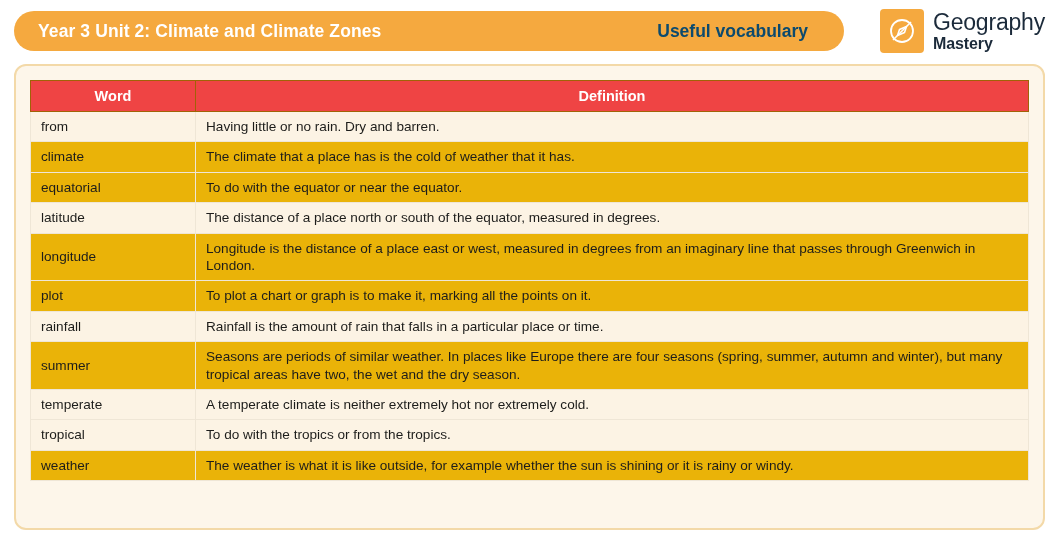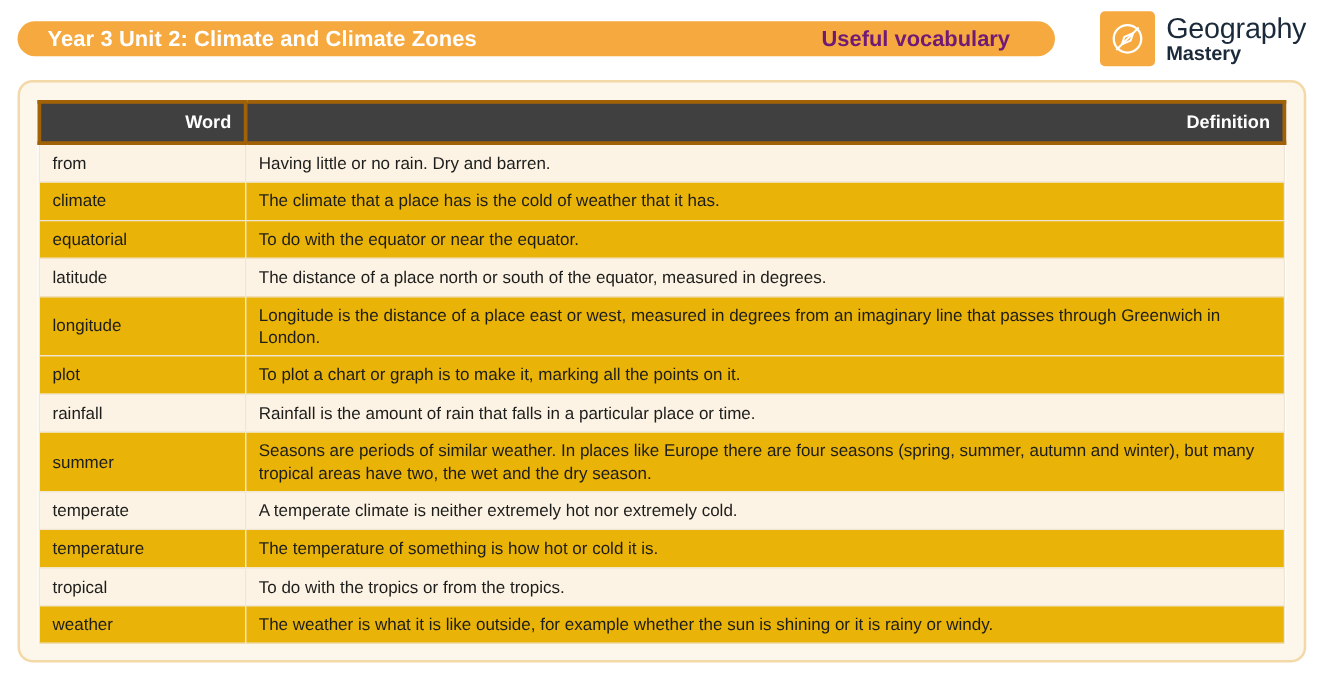--- a/index.html
+++ b/index.html
@@ -26,38 +26,38 @@
     display: flex;
     align-items: center;
     justify-content: space-between;
     margin: 10px 14px 0 14px;
     height: 42px;
   }
   .header-banner {
     position: relative;
     flex: 0 0 auto;
     width: 830px;
-    height: 28px;
+    height: 40px;
     background: #f5a93f;
     border-radius: 21px;
     display: flex;
     align-items: center;
     justify-content: space-between;
     box-sizing: border-box;
     padding: 0 26px 0 24px;
   }
   .banner-title {
     color: #ffffff;
     font-size: 17.5px;
     font-weight: bold;
     letter-spacing: 0.1px;
     white-space: nowrap;
   }
   .banner-subtitle {
-    color: #701a75;
+    color: #0c4a6e;
     font-size: 17.5px;
     font-weight: bold;
     white-space: nowrap;
     padding-right: 10px;
   }
 
   
   .logo {
     display: flex;
     align-items: center;
@@ -103,27 +103,27 @@
     height: 466px;
   }
 
   table.vocab {
     width: 100%;
     border-collapse: collapse;
     table-layout: fixed;
     background: #ffffff;
   }
   table.vocab th {
-    background: #404040;
+    background: #ef4444;
     color: #ffffff;
     font-size: 14.5px;
     font-weight: bold;
-    text-align: right;
+    text-align: center;
     padding: 7px 10px;
-    border: 3px solid #a16207;
+    border: 1px solid #a16207;
   }
   table.vocab td {
     font-size: 13.6px;
     color: #1d1d1b;
     padding: 6px 10px;
     border: 1px solid #efe6d6;
     vertical-align: middle;
     line-height: 1.28;
   }
   table.vocab col.c-word { width: 165px; }
@@ -199,24 +199,20 @@
           <td>Rainfall is the amount of rain that falls in a particular place or time.</td>
         </tr>
         <tr class="even">
           <td class="word-cell">summer</td>
           <td>Seasons are periods of similar weather. In places like Europe there are four seasons (spring, summer, autumn and winter), but many tropical areas have two, the wet and the dry season.</td>
         </tr>
         <tr class="odd">
           <td class="word-cell">temperate</td>
           <td>A temperate climate is neither extremely hot nor extremely cold.</td>
         </tr>
-        <tr class="even">
-          <td class="word-cell">temperature</td>
-          <td>The temperature of something is how hot or cold it is.</td>
-        </tr>
         <tr class="odd">
           <td class="word-cell">tropical</td>
           <td>To do with the tropics or from the tropics.</td>
         </tr>
         <tr class="even">
           <td class="word-cell">weather</td>
           <td>The weather is what it is like outside, for example whether the sun is shining or it is rainy or windy.</td>
         </tr>
       </tbody>
     </table>

